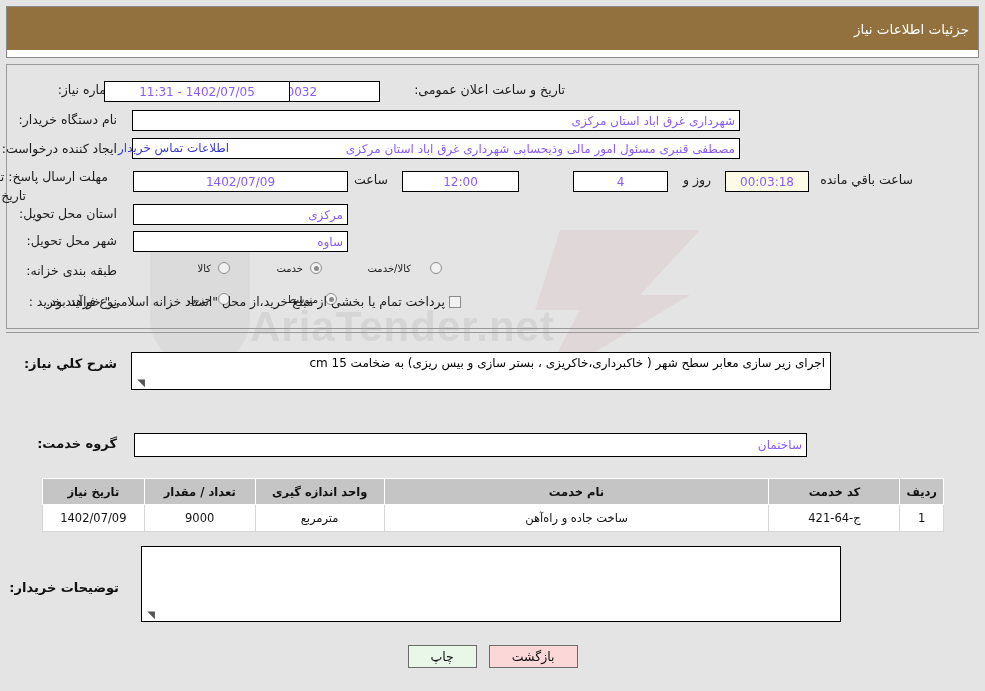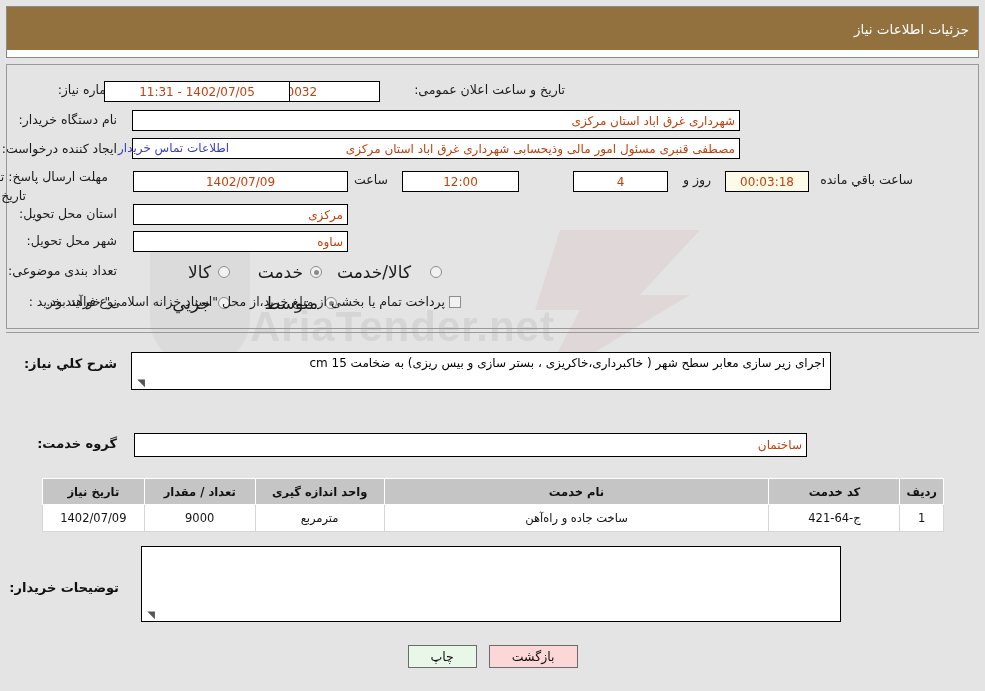--- a/index.html
+++ b/index.html
@@ -93,21 +93,21 @@
     font-size: 12.5px;
     color: #1a1a1a;
     text-align: left;
   }
 
   .fld {
     background: #ffffff;
     border: 1px solid #000;
     height: 21px;
     font-size: 12px;
-    color: #c2410c;
+    color: #8b5cf6;
     display: flex;
     align-items: center;
     padding: 0 4px;
     overflow: hidden;
     font-family: "DejaVu Sans", "Liberation Sans", sans-serif;
   }
   .fld.center { justify-content: center; }
   .fld.right  { justify-content: flex-start; }
   .fld.ltr { direction: ltr; justify-content: center; }
   .fld.timer { background: #fbfbe8; }
@@ -130,21 +130,21 @@
     margin: 0 3px;
   }
   .radio.on::after {
     content: "";
     position: absolute;
     left: 2.5px; top: 2.5px;
     width: 5px; height: 5px;
     border-radius: 50%;
     background: #8a8a8a;
   }
-  .radio-label { font-size: 17px; margin: 0 4px 0 2px; color:#1a1a1a; }
+  .radio-label { font-size: 10px; margin: 0 4px 0 2px; color:#1a1a1a; }
   .radio-group { display: flex; align-items: center; }
 
   
   .cbox {
     width: 12px; height: 12px;
     border: 1px solid #8d8d8d;
     background: #f1f1f1;
     display: inline-block;
     vertical-align: middle;
     margin: 0 4px;
@@ -296,21 +296,21 @@
     <span class="lbl">استان محل تحویل:</span>
   </div>
   <div class="fld right" style="position:absolute; right:637px; top:204px; width:215px; z-index:3;">مرکزی</div>
 
   <div class="row" style="right:868px; top:233px;">
     <span class="lbl">شهر محل تحویل:</span>
   </div>
   <div class="fld right" style="position:absolute; right:637px; top:231px; width:215px; z-index:3;">ساوه</div>
 
   <div class="row" style="right:868px; top:263px;">
-    <span class="lbl">تعداد بندی موضوعی:</span>
+    <span class="lbl">طبقه بندی خزانه:</span>
   </div>
   <div class="row radio-group" style="right:752px; top:262px;">
     <span class="radio" id="cat0"></span>
     <span class="radio-label">کالا</span>
   </div>
   <div class="row radio-group" style="right:660px; top:262px;">
     <span class="radio on" id="cat1"></span>
     <span class="radio-label">خدمت</span>
   </div>
   <div class="row radio-group" style="right:540px; top:262px;gap:12px;">

